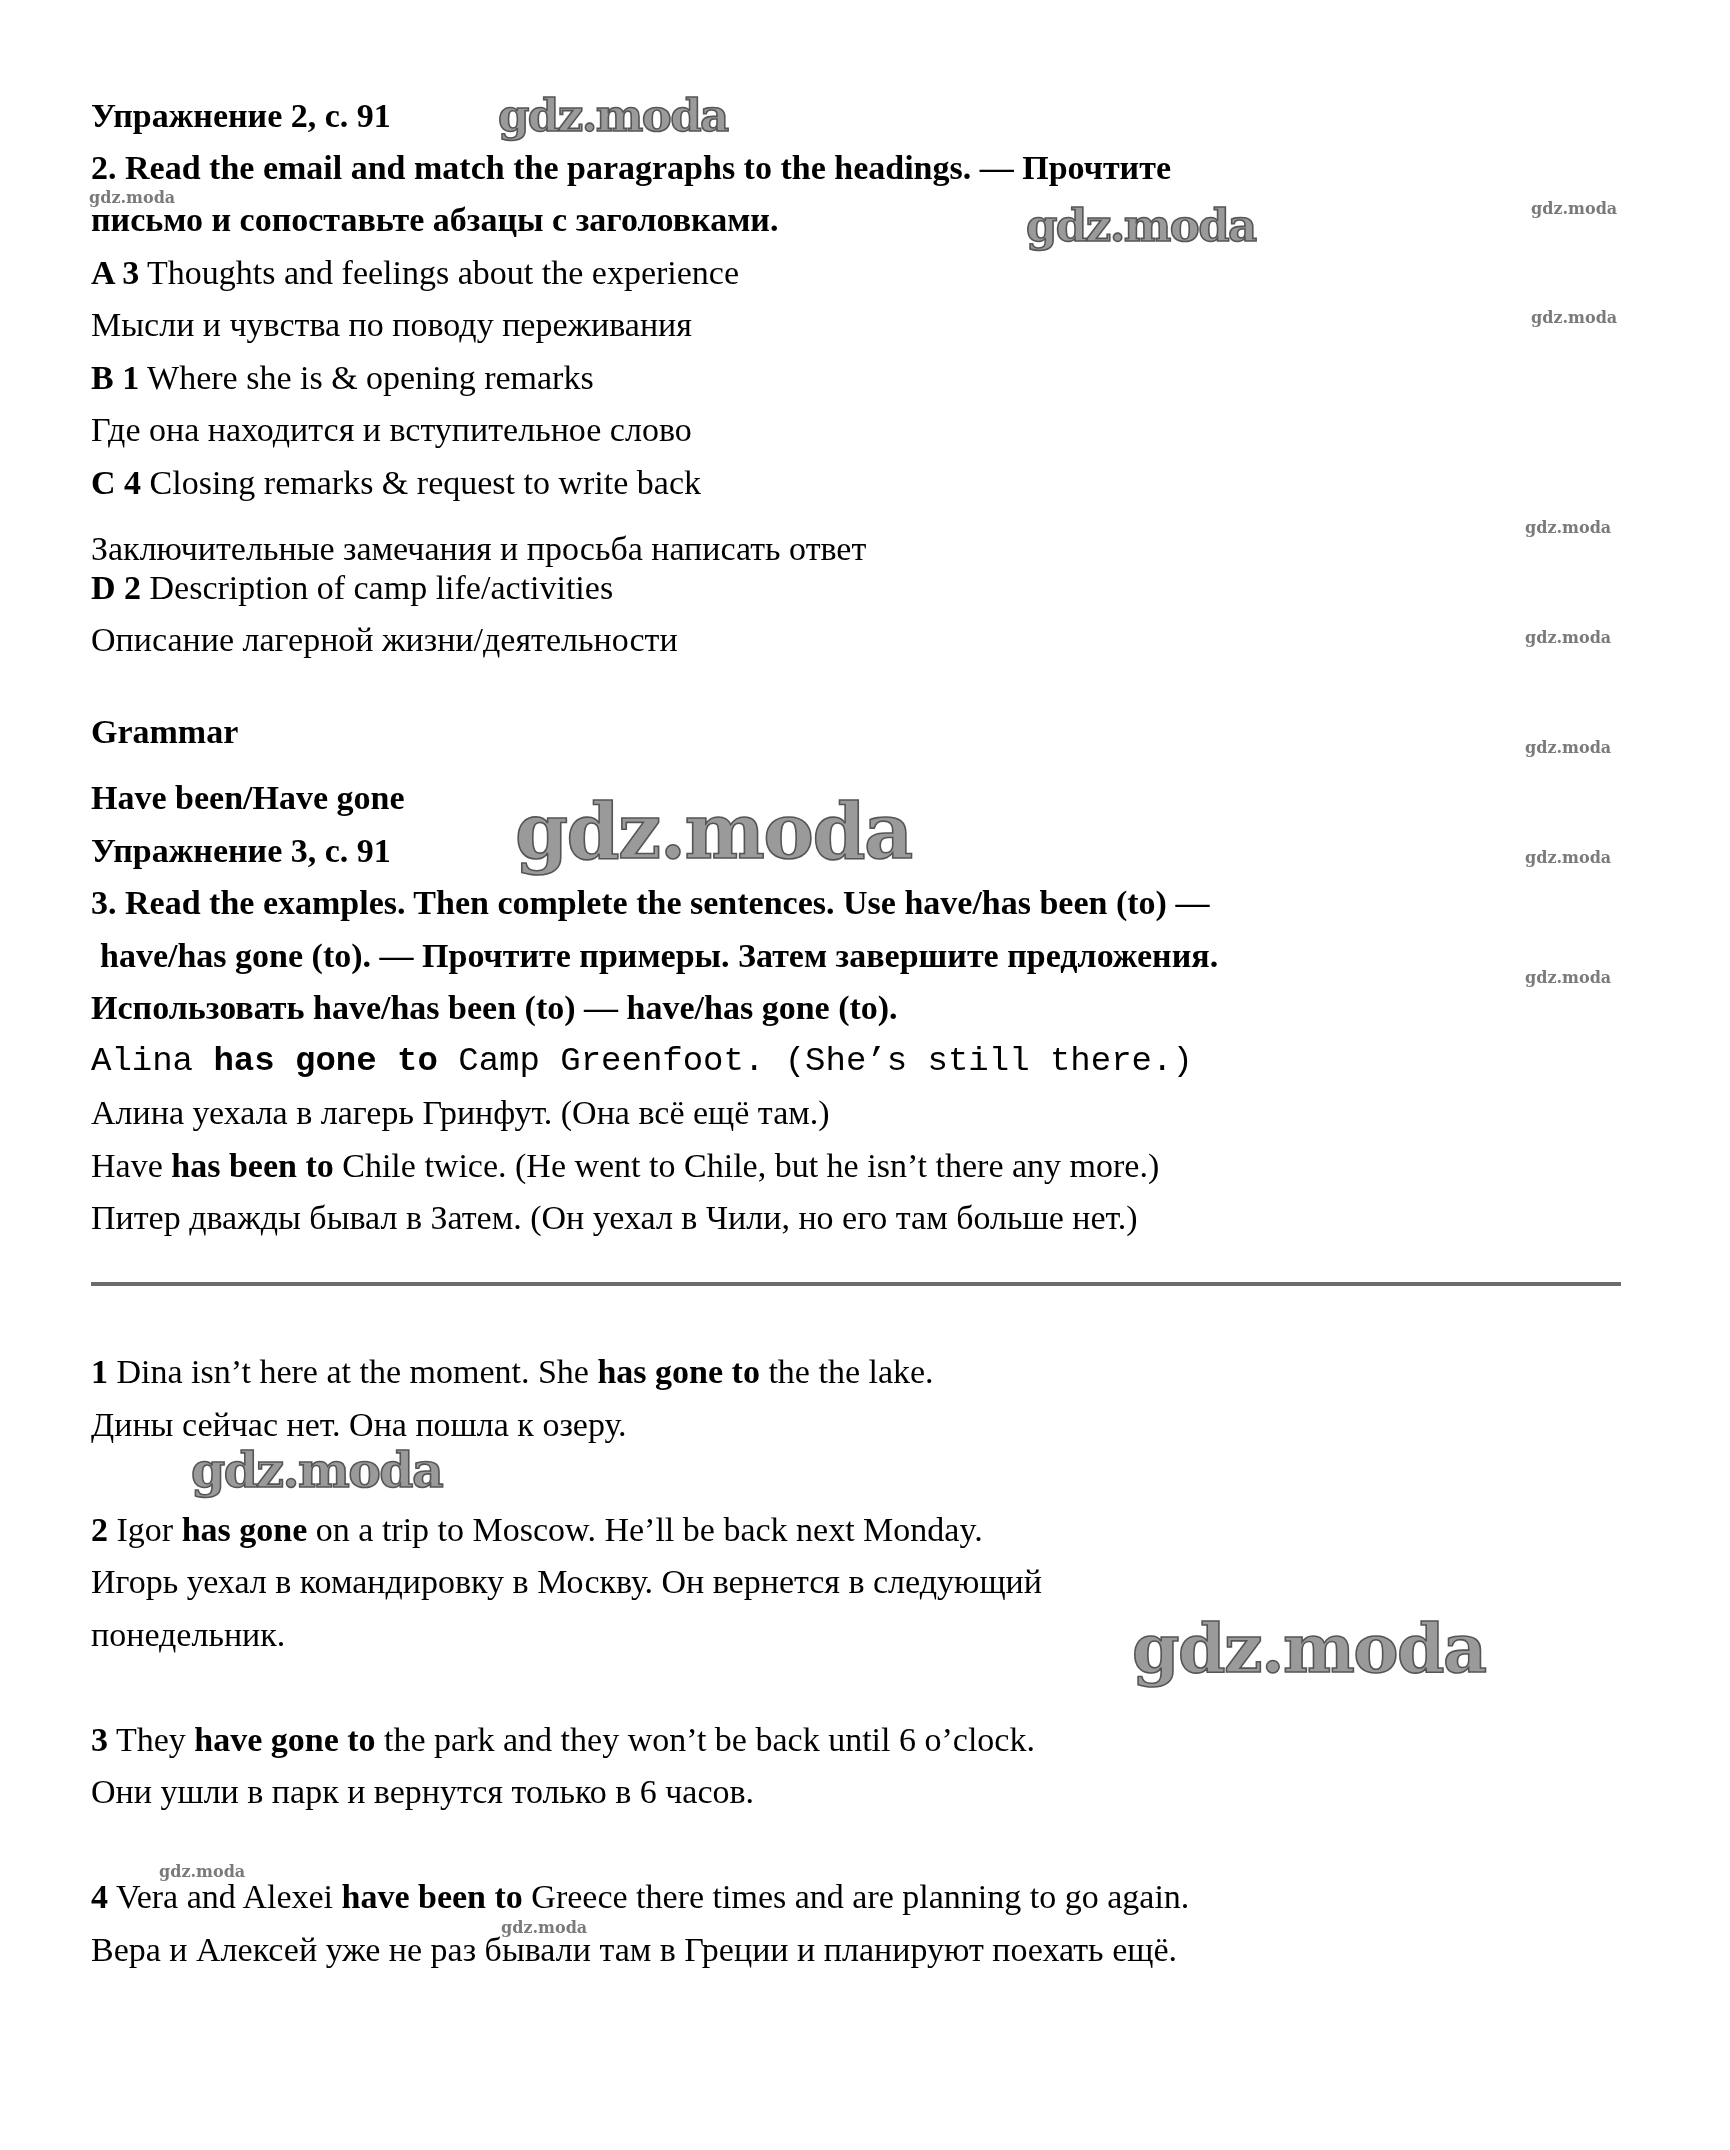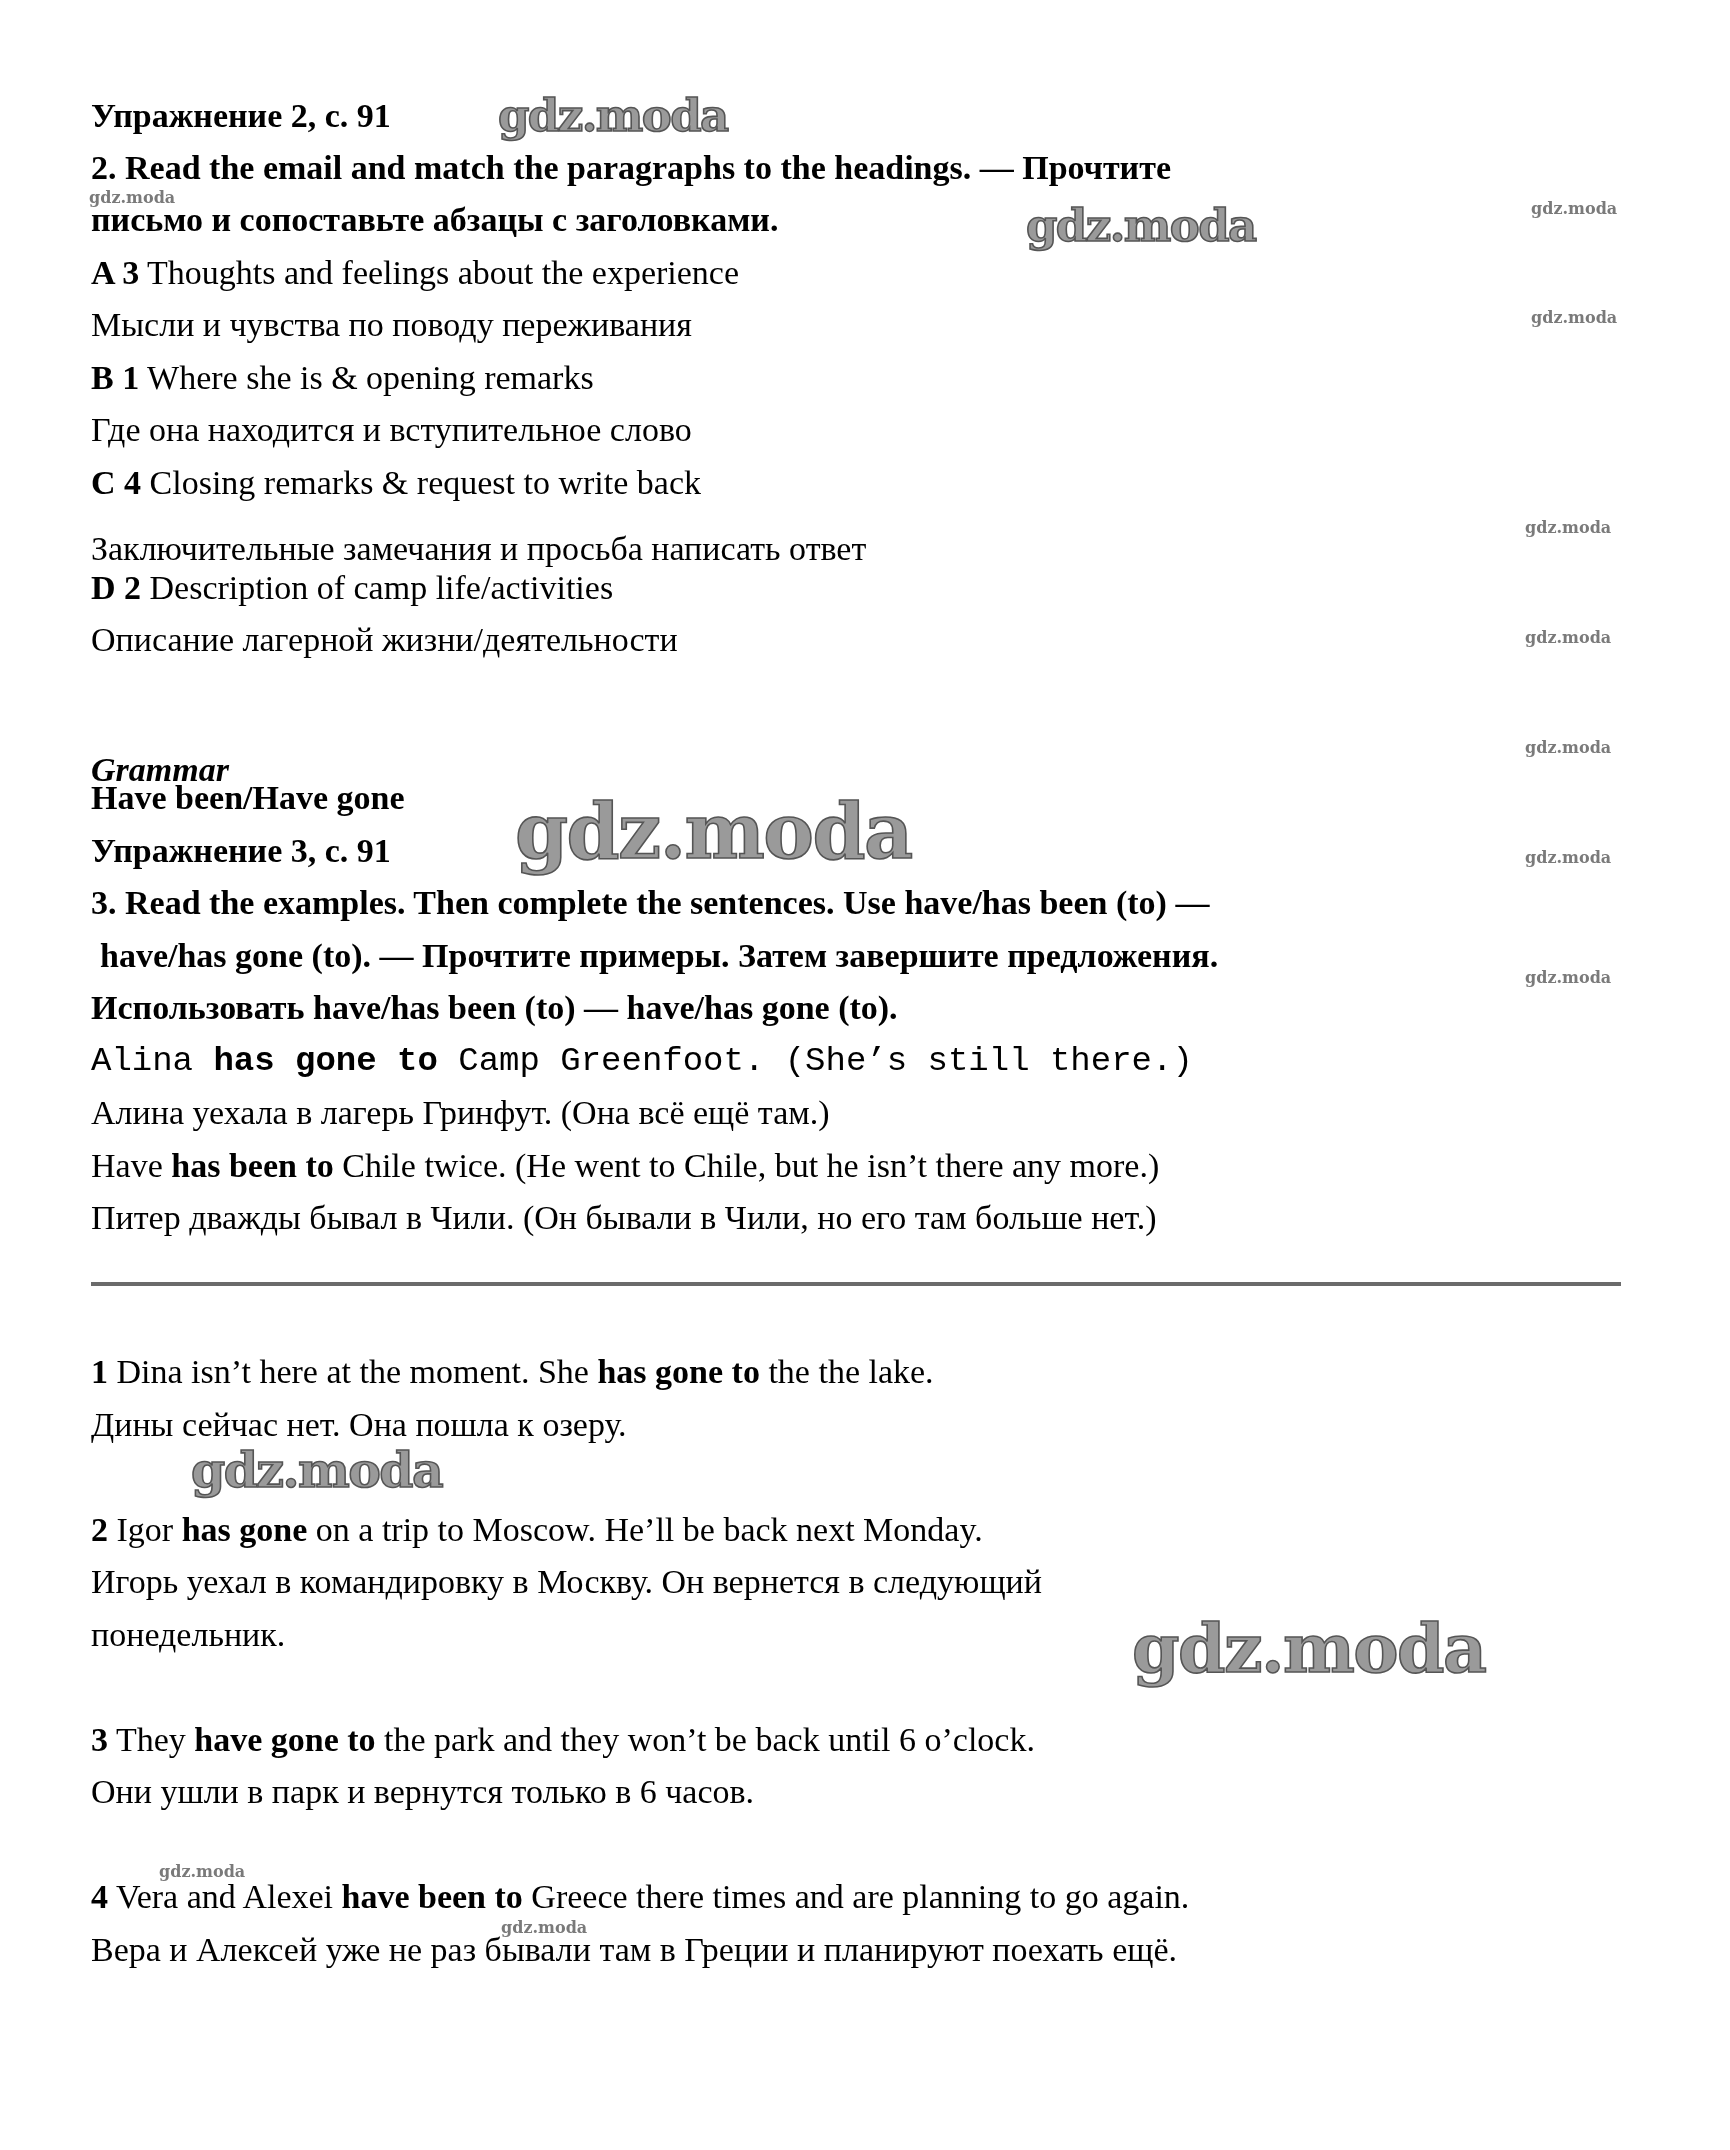--- a/index.html
+++ b/index.html
@@ -47,40 +47,40 @@
 <div class="line" style="top:525px;">Заключительные замечания и просьба написать ответ</div>
 <div class="wm-small" style="left:1525px; top:518px;">gdz.moda</div>
 
 <div class="line" style="top:564px;">
   <span class="b">D 2</span>
   <span>Description of camp life/activities</span>
 </div>
 <div class="line" style="top:616px;">Описание лагерной жизни/деятельности</div>
 <div class="wm-small" style="left:1525px; top:628px;">gdz.moda</div>
 
-<div class="line b" style="top:746px;font-style:italic;">Grammar</div>
+<div class="line b" style="top:708px;">Grammar</div>
 <div class="wm-small" style="left:1525px; top:738px;">gdz.moda</div>
 <div class="line b" style="top:774px;">Have been/Have gone</div>
 <div class="line b" style="top:827px;">Упражнение 3, с. 91</div>
 <div class="wm-big" style="left:515px; top:787px; font-size:76px;">gdz.moda</div>
 <div class="wm-small" style="left:1525px; top:848px;">gdz.moda</div>
 
 <div class="line b" style="top:879px;">3. Read the examples. Then complete the sentences. Use have/has been (to) —</div>
 <div class="line b" style="top:932px; left:100px;">have/has gone (to). — Прочтите примеры. Затем завершите предложения.</div>
 <div class="wm-small" style="left:1525px; top:968px;">gdz.moda</div>
 <div class="line b" style="top:984px;">Использовать have/has been (to) — have/has gone (to).</div>
 
 <div class="line" style="top:1037px;font-family:Liberation Mono, monospace;">
   <span>Alina </span><span class="b">has gone to</span><span> Camp Greenfoot. (She’s still there.)</span>
 </div>
 <div class="line" style="top:1089px;">Алина уехала в лагерь Гринфут. (Она всё ещё там.)</div>
 <div class="line" style="top:1142px;">
   <span>Have </span><span class="b">has been to</span><span> Chile twice. (He went to Chile, but he isn’t there any more.)</span>
 </div>
-<div class="line" style="top:1194px;">Питер дважды бывал в Чили. (Он бывали в Чили, но его там больше нет.)</div>
+<div class="line" style="top:1194px;">Питер дважды бывал в Затем. (Он уехал в Чили, но его там больше нет.)</div>
 
 <div class="divider"></div>
 
 <div class="line" style="top:1348px;">
   <span class="b">1</span><span> Dina isn’t here at the moment. She </span><span class="b">has gone to</span><span> the the lake.</span>
 </div>
 <div class="line" style="top:1401px;">Дины сейчас нет. Она пошла к озеру.</div>
 <div class="wm-big" style="left:191px; top:1441px; font-size:49px;">gdz.moda</div>
 
 <div class="line" style="top:1506px;">

